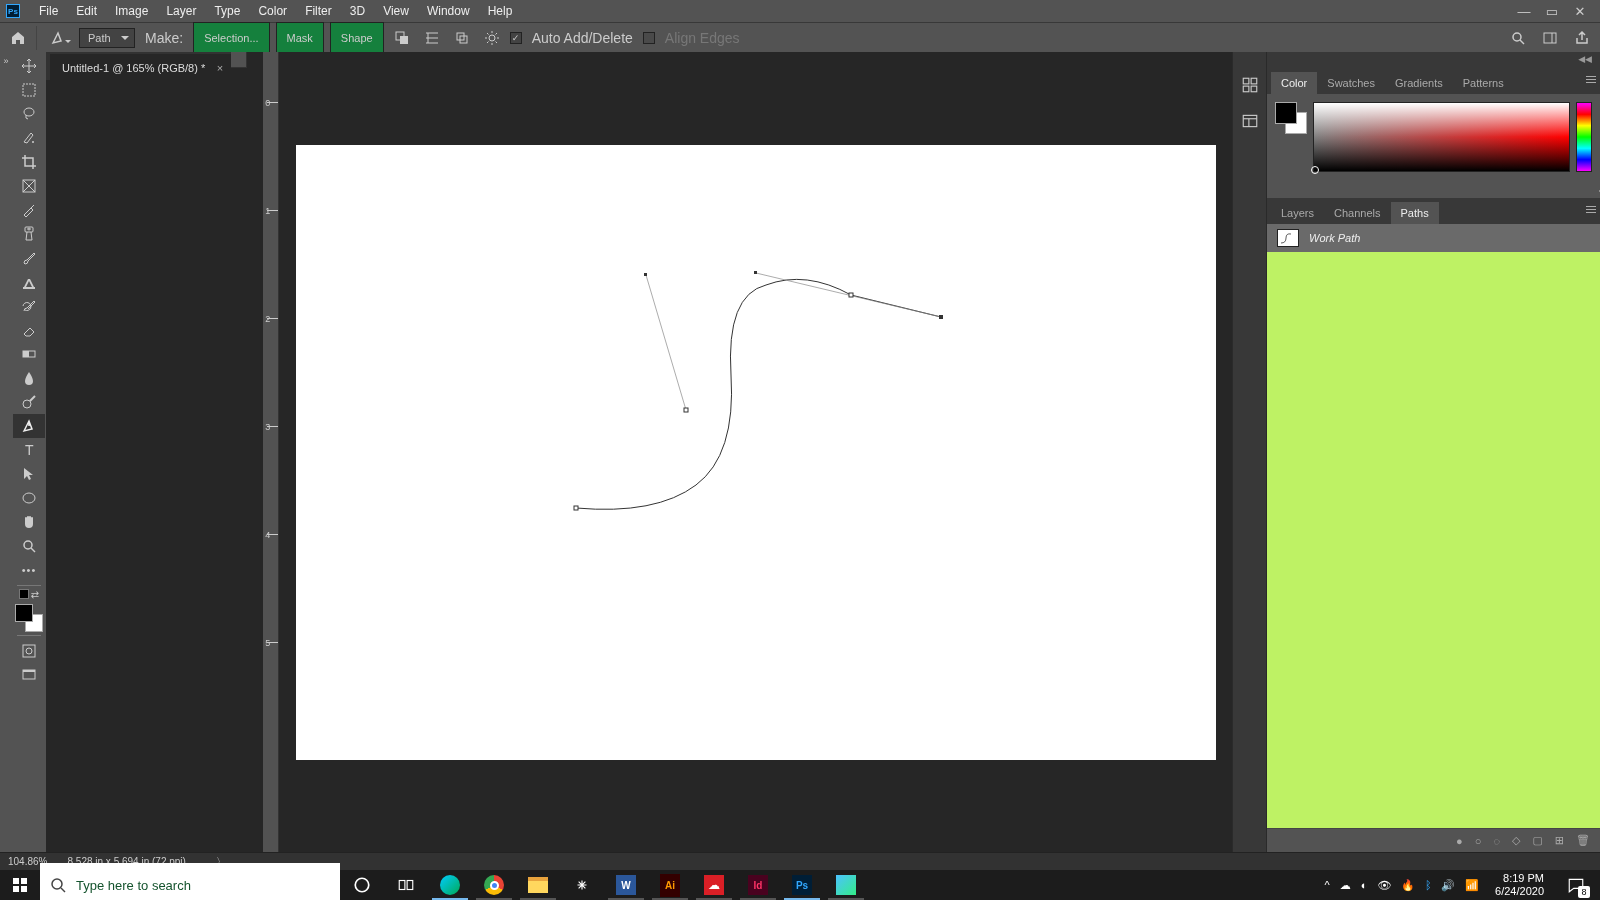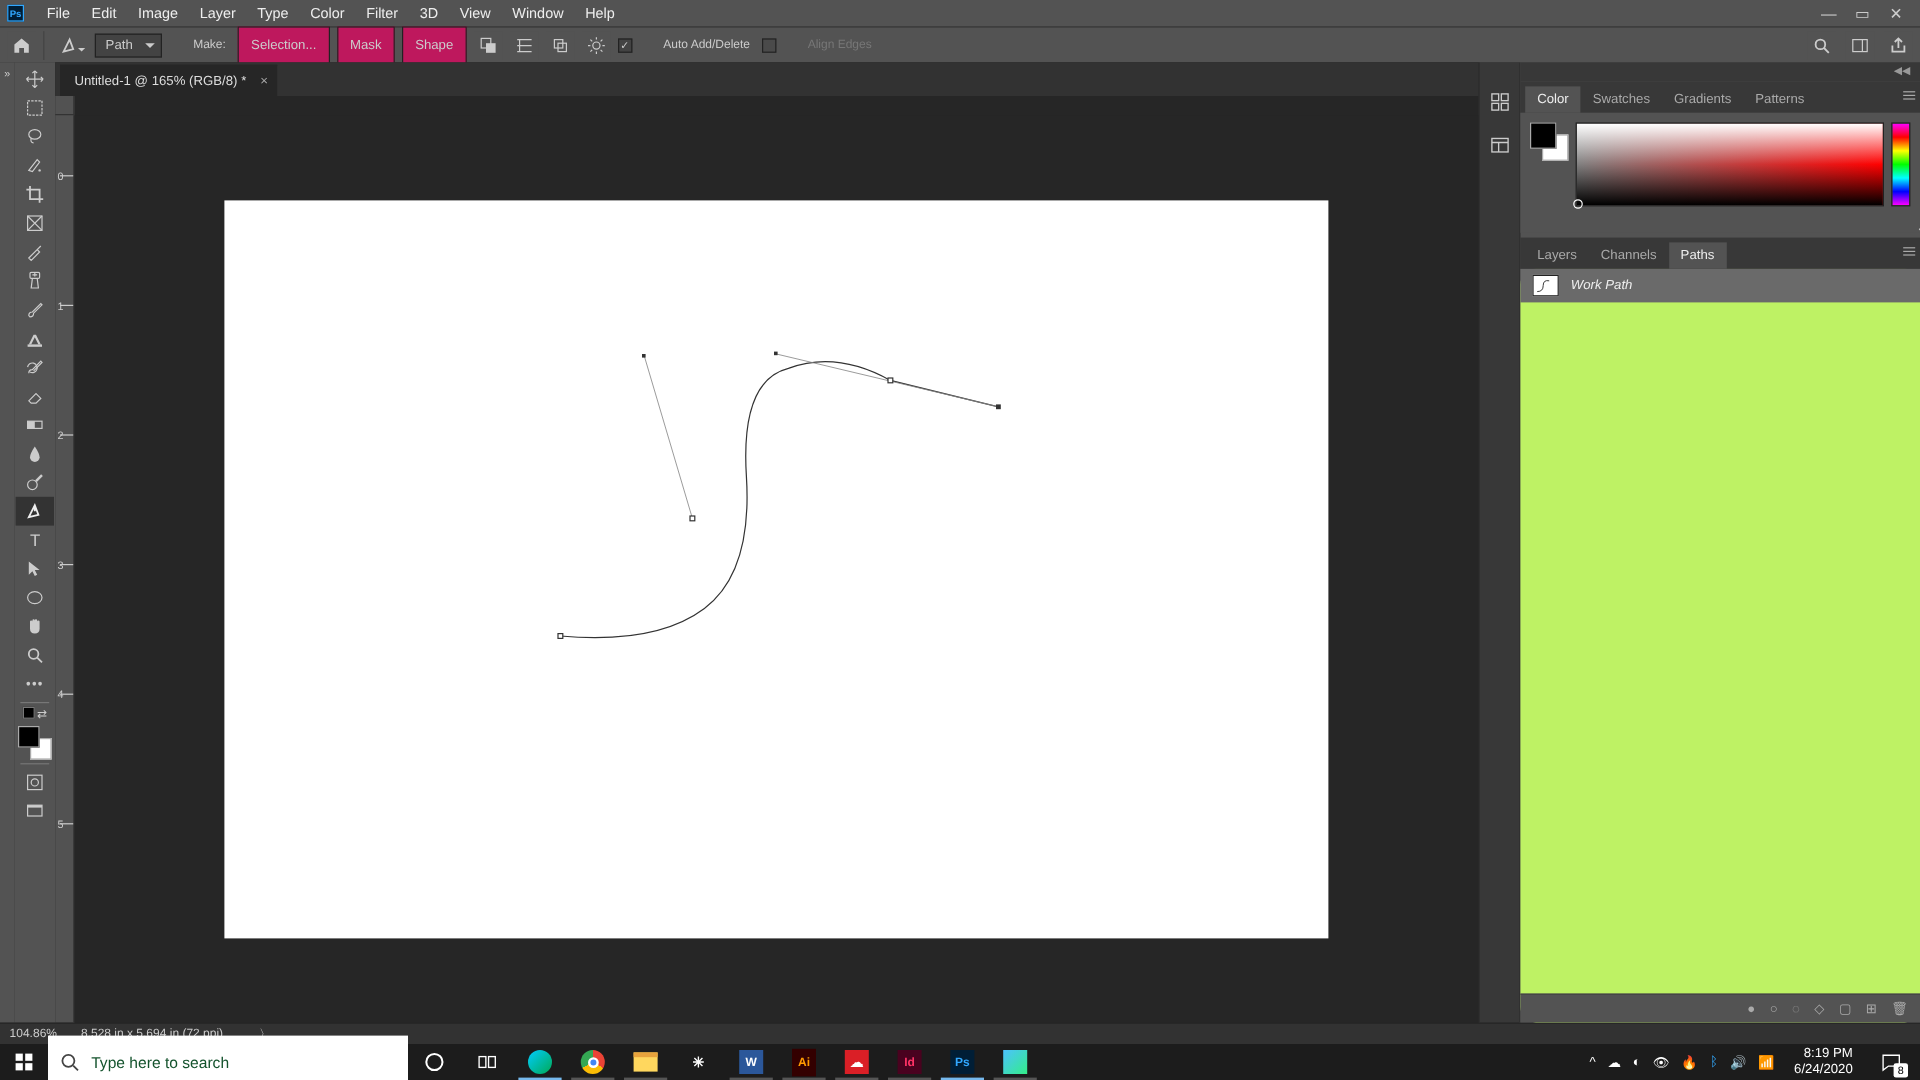--- a/index.html
+++ b/index.html
@@ -12,41 +12,41 @@
 .window-ctrls { margin-left:auto; display:flex; }
 .window-ctrls div { width:28px; height:22px; display:flex; align-items:center; justify-content:center; color:#ccc; font-size:13px; }
 
 
 .optbar { height:30px; background:#535353; display:flex; align-items:center; padding:0 6px; gap:6px; border-top:1px solid #383838; }
 .optbar .home-btn,.optbar .icon-btn { width:24px; height:24px; background:#535353; display:flex; align-items:center; justify-content:center; border:1px solid transparent; }
 .optbar .tool-ind { width:30px; height:24px; display:flex; align-items:center; justify-content:center; position:relative; }
 .optbar .tool-ind:after { content:""; border:3px solid transparent; border-top-color:#ccc; position:absolute; right:2px; bottom:4px; }
 .optbar .dd { height:20px; background:#434343; border:1px solid #222; padding:0 18px 0 8px; display:flex; align-items:center; position:relative; font-size:11px; }
 .optbar .dd:after { content:""; border:4px solid transparent; border-top-color:#ccc; position:absolute; right:5px; top:7px; }
-.optbar .lbl { font-size:10px; color:#ccc; padding:0 4px;margin-left:16px; }
-.optbar .btn { height:32px; background:#be185d; border:1px solid #222; padding:0 10px; display:flex; align-items:center; font-size:11px; }
+.optbar .lbl { font-size:14px; color:#ccc; padding:0 4px; }
+.optbar .btn { height:32px; background:#15803d; border:1px solid #222; padding:0 10px; display:flex; align-items:center; font-size:11px; }
 .optbar .chk { width:12px; height:12px; background:#434343; border:1px solid #222; display:flex; align-items:center; justify-content:center; color:#ccc; font-size:9px; }
 .optbar .disabled { color:#777; }
 .optbar .spacer { flex:1; }
 .optbar .right-icons { display:flex; gap:8px; align-items:center; }
 
 
 .mainrow { display:flex; height:calc(900px - 22px - 30px - 18px - 30px); }
 .left-strip { width:12px; background:#535353; display:flex; align-items:flex-start; justify-content:center; padding-top:4px; font-size:9px; }
 .toolbox { width:34px; background:#535353; display:flex; flex-direction:column; align-items:center; padding-top:2px; gap:0; }
 .toolbox .tool { width:32px; height:24px; display:flex; align-items:center; justify-content:center; position:relative; }
 .toolbox .tool.sel { background:#333; }
 .toolbox .tool svg { width:16px; height:16px; }
 .toolbox .sep { width:24px; height:1px; background:#777; margin:3px 0; }
 .toolbox .swatch-block { position:relative; width:28px; height:28px; margin-top:4px; }
 .toolbox .swatch-block .fg { width:18px; height:18px; background:#000; border:1px solid #aaa; position:absolute; top:0; left:0; }
 .toolbox .swatch-block .bg { width:18px; height:18px; background:#fff; border:1px solid #aaa; position:absolute; bottom:0; right:0; }
 
 
-.workspace { flex:1; background:#262626; display:flex; flex-direction:column; position:relative; }
+.workspace { flex:1; background:#262626; display:flex; flex-direction:row; position:relative; }
 .tabstrip { height:28px; background:#323232; display:flex; align-items:flex-end; padding-left:4px; }
 .doctab { height:26px; background:#262626; border-top:1px solid #262626; padding:0 26px 0 12px; display:flex; align-items:center; font-size:11px; color:#ddd; position:relative; }
 .doctab .close { position:absolute; right:8px; font-size:11px; color:#aaa; }
 .ruler-h { height:16px; background:#525252; border-bottom:1px solid #333; position:relative; overflow:hidden; margin-left:16px; }
 .ruler-v { width:16px; background:#525252; border-right:1px solid #333; position:relative; overflow:hidden; }
 .canvas-area { flex:1; display:flex; position:relative; }
 .canvas-scroll { flex:1; background:#262626; display:flex; align-items:center; justify-content:center; overflow:hidden; position:relative; }
 .canvas { background:#fff; position:relative; }
 .canvas svg { position:absolute; inset:0; }
 

